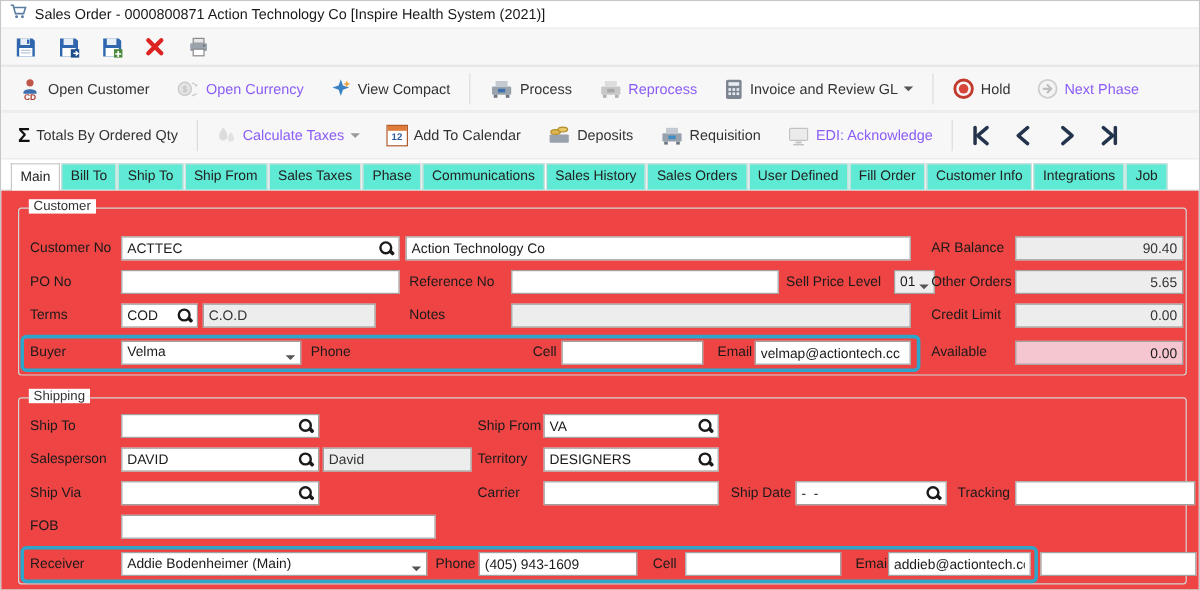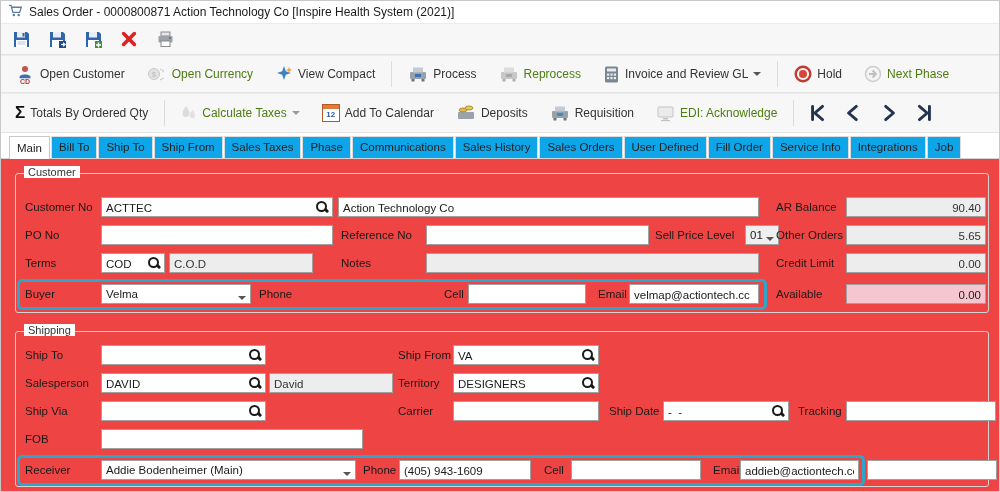--- a/index.html
+++ b/index.html
@@ -12,35 +12,35 @@
   .titlebar .title-text { font-size:12px; color:#1a1a1a; margin-left:6px; white-space:nowrap; }
 
   
   .toolbar { display:flex; align-items:center; background:#f7f7f7; border-top:1px solid #ececec; border-bottom:1px solid #e4e4e4; padding-left:8px; }
   .tb1 { height:32px; gap:12px; }
   .tb2 { height:38px; gap:10px; }
   .tb3 { height:40px; gap:10px; }
   .icon-btn { display:flex; align-items:center; justify-content:center; width:24px; height:24px; cursor:pointer; }
   .tbtn { display:flex; align-items:center; gap:5px; padding:3px 6px; border-radius:3px; cursor:pointer; white-space:nowrap; }
   .tbtn .tlabel { font-size:12px; color:#333; }
-  .tbtn.disabled .tlabel { color:#4d7c0f; }
+  .tbtn.disabled .tlabel { color:#8b5cf6; }
   .tbtn.disabled svg, .tbtn.disabled .cal-icon { filter:grayscale(1); opacity:.55; }
   .vsep { width:1px; height:26px; background:#dcdcdc; }
   .dd { width:0; height:0; border:4px solid transparent; border-top-color:#555; margin-top:4px; }
   .dd.gray { border-top-color:#9a9a9a; }
   .navbtn { display:flex; align-items:center; justify-content:center; width:26px; height:26px; cursor:pointer; }
 
   .cal-icon { width:18px; height:18px; border:1px solid #b05a2a; background:#fff; display:inline-flex; flex-direction:column; }
   .cal-top { height:4px; background:#e07b39; }
   .cal-num { font-size:8px; text-align:center; color:#2d5a9e; font-weight:bold; line-height:12px; }
   .sigma { font-size:17px; font-weight:bold; color:#111; line-height:18px; }
 
   
   .tabstrip { height:26px; display:flex; align-items:flex-end; background:#fff; border-bottom:1px solid #d4d4d4; padding-left:8px; }
-  .tab { font-size:11.5px; color:#222; padding:4px 7px 5px; border:1px solid #dcdcdc; border-bottom:none; background:#0ea5e9; margin-right:1px; cursor:pointer; white-space:nowrap; }
+  .tab { font-size:11.5px; color:#222; padding:4px 7px 5px; border:1px solid #dcdcdc; border-bottom:none; background:#5eead4; margin-right:1px; cursor:pointer; white-space:nowrap; }
   .tab.sel { background:#fff; position:relative; top:1px; padding-top:5px; border-color:#c9c9c9; }
 
   
   .content { position:relative; height:334px; background:#ef4444; }
   .group { position:absolute; border:1px solid #d4d4d4; border-radius:3px; }
   .legend { position:absolute; top:-8px; left:8px; background:#fff; padding:0 4px; font-size:11px; color:#333; }
 
   .lbl { position:absolute; height:20px; line-height:20px; font-size:11.5px; color:#1a1a1a; white-space:nowrap; }
   .fld { position:absolute; height:20px; border:1px solid #a0a0a0; background:#fff; }
   .fld input { border:0; outline:none; width:100%; height:100%; padding:0 4px; font-family:"Liberation Sans", sans-serif; font-size:11.5px; color:#1a1a1a; background:transparent; }
@@ -278,21 +278,21 @@
     <span class="tab">Bill To</span>
     <span class="tab">Ship To</span>
     <span class="tab">Ship From</span>
     <span class="tab">Sales Taxes</span>
     <span class="tab">Phase</span>
     <span class="tab">Communications</span>
     <span class="tab">Sales History</span>
     <span class="tab">Sales Orders</span>
     <span class="tab">User Defined</span>
     <span class="tab">Fill Order</span>
-    <span class="tab">Service Info</span>
+    <span class="tab">Customer Info</span>
     <span class="tab">Integrations</span>
     <span class="tab">Job</span>
   </div>
 
   <div class="content">
 
     <div class="group" style="left:14px; top:14px; width:974px; height:140px;">
       <span class="legend">Customer</span>
     </div>
 

